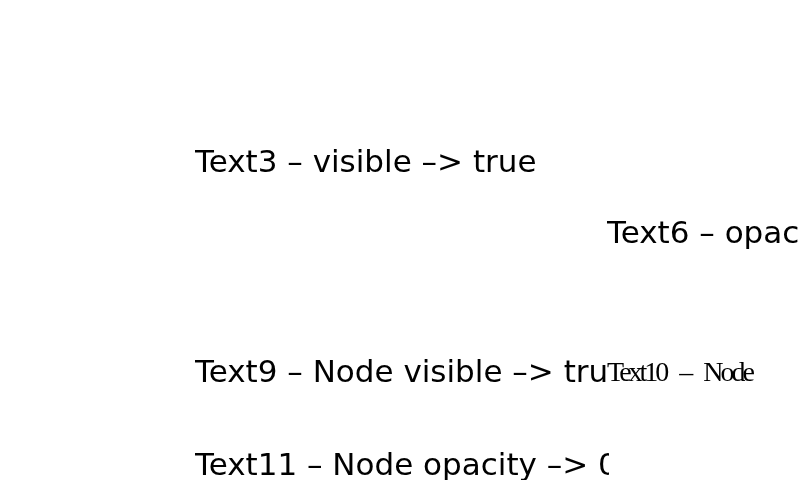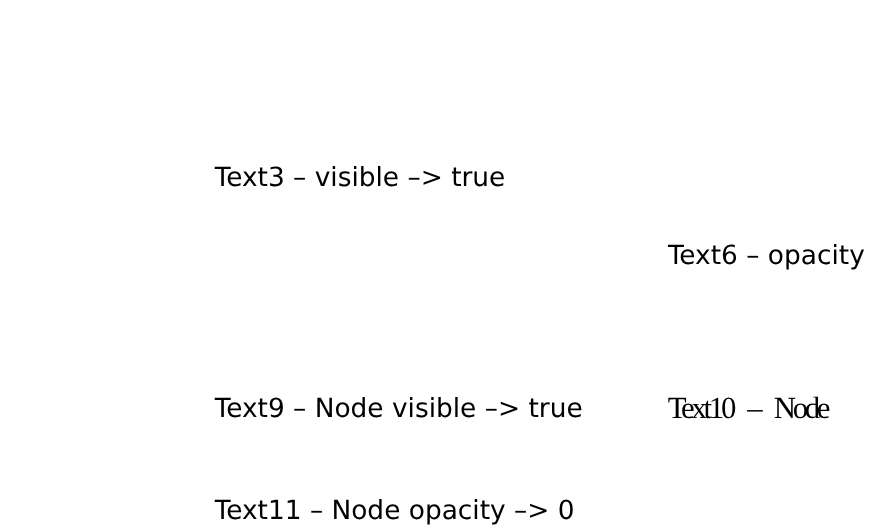--- a/index.html
+++ b/index.html
@@ -14,21 +14,21 @@
     background: #ffffff;
   }
   .txt-cell {
     position: absolute;
     height: 40px;
     line-height: 40px;
     overflow: hidden;
     white-space: nowrap;
     color: #000000;
     font-family: "DejaVu Sans", sans-serif;
-    font-size: 24px;
+    font-size: 31px;
     font-weight: 400;
   }
   .txt-cell.mono {
     font-family: Liberation Serif, serif;
     font-size: 28px;
     letter-spacing: -3px;
     word-spacing: 9px;
   }
   
   .col1 { left: 195px; width: 414px; }

